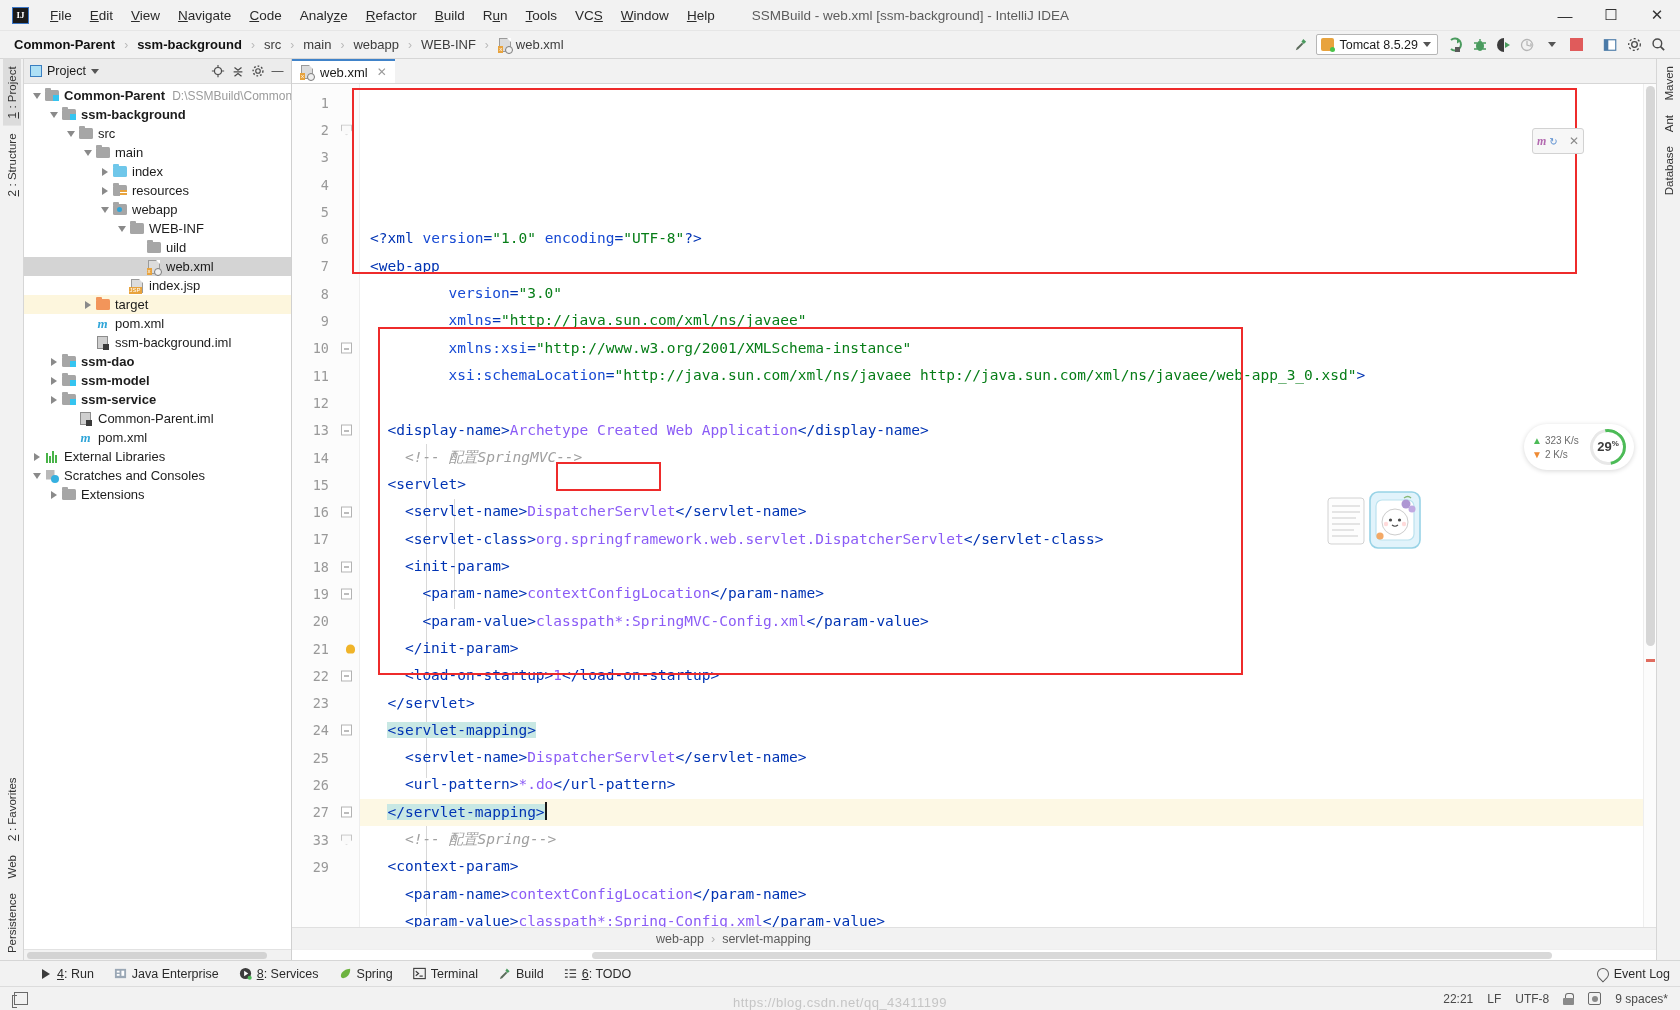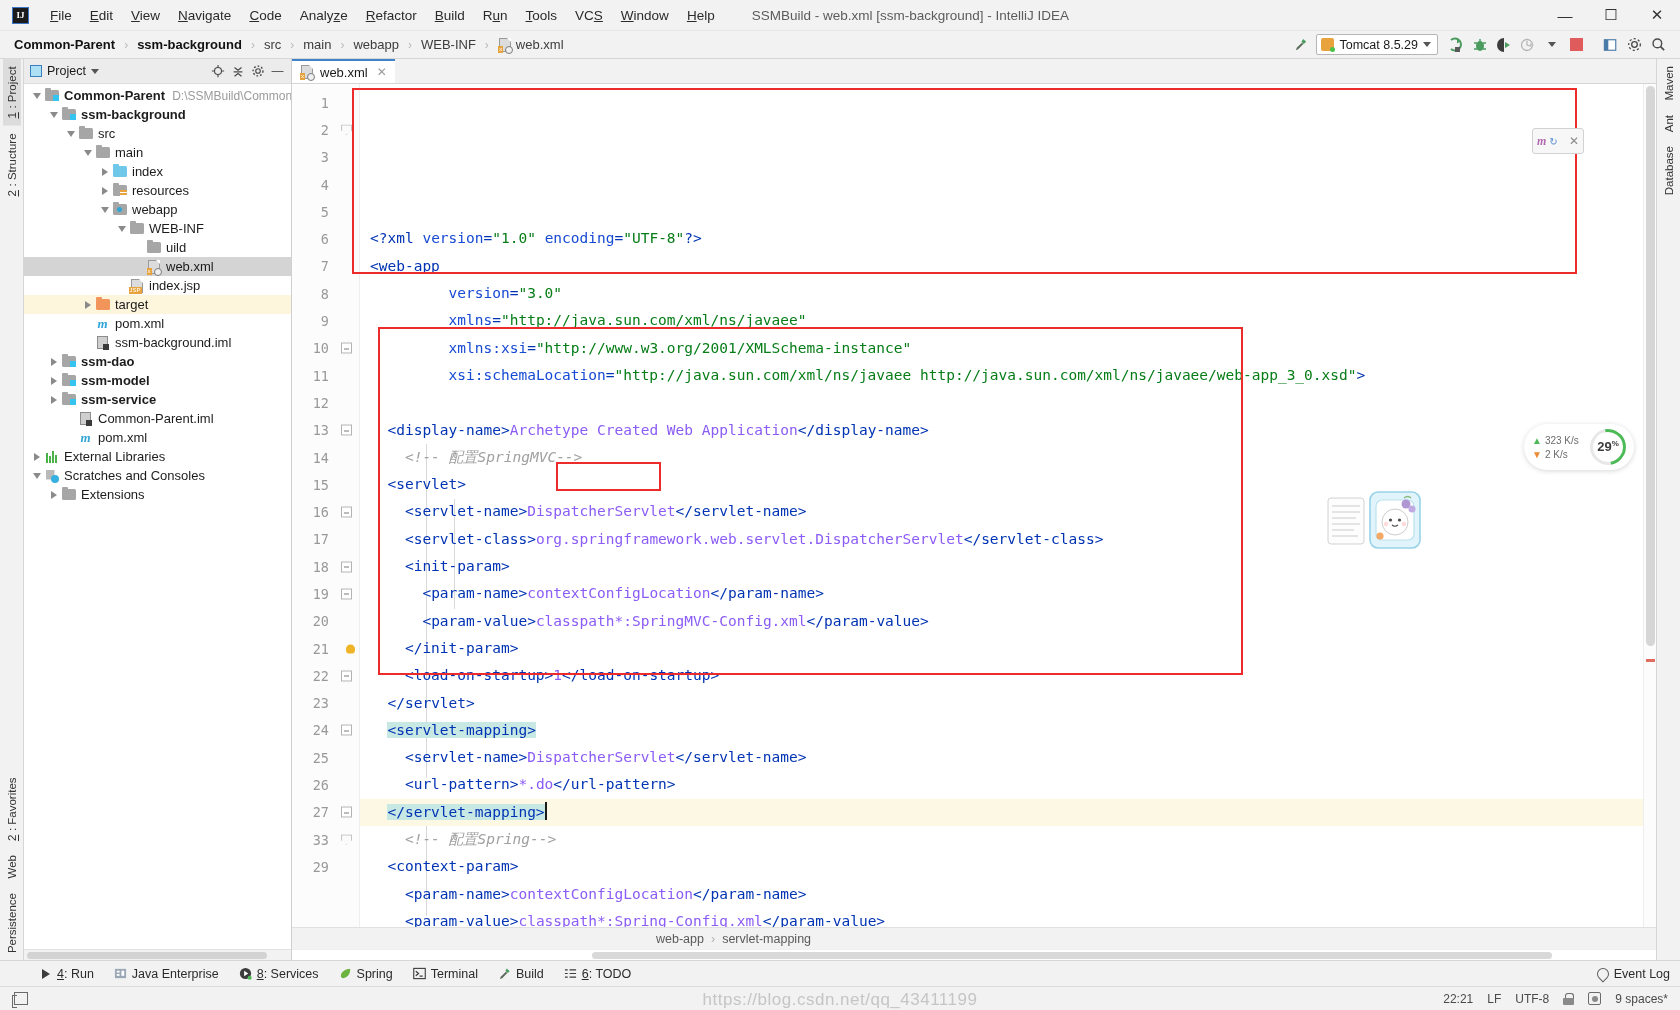--- a/index.html
+++ b/index.html
@@ -628,21 +628,21 @@
     position:relative;
   }
   .bs-ico::after{content:'';position:absolute;left:2.5px;top:2.5px;width:6px;height:6px;background:#8a8a8a;border-radius:50%;}
 
   
   .watermark {
     position: absolute;
     left: 0; right: 0; bottom: 0px;
     text-align: center;
     color: rgba(160,160,160,.55);
-    font-size: 17px;
+    font-size: 13px;
     letter-spacing: .5px;
     pointer-events: none;
     z-index: 40;
     font-family: "Liberation Sans", sans-serif;
   }
 </style>
 </head>
 <body>
 
 <div id="app">

